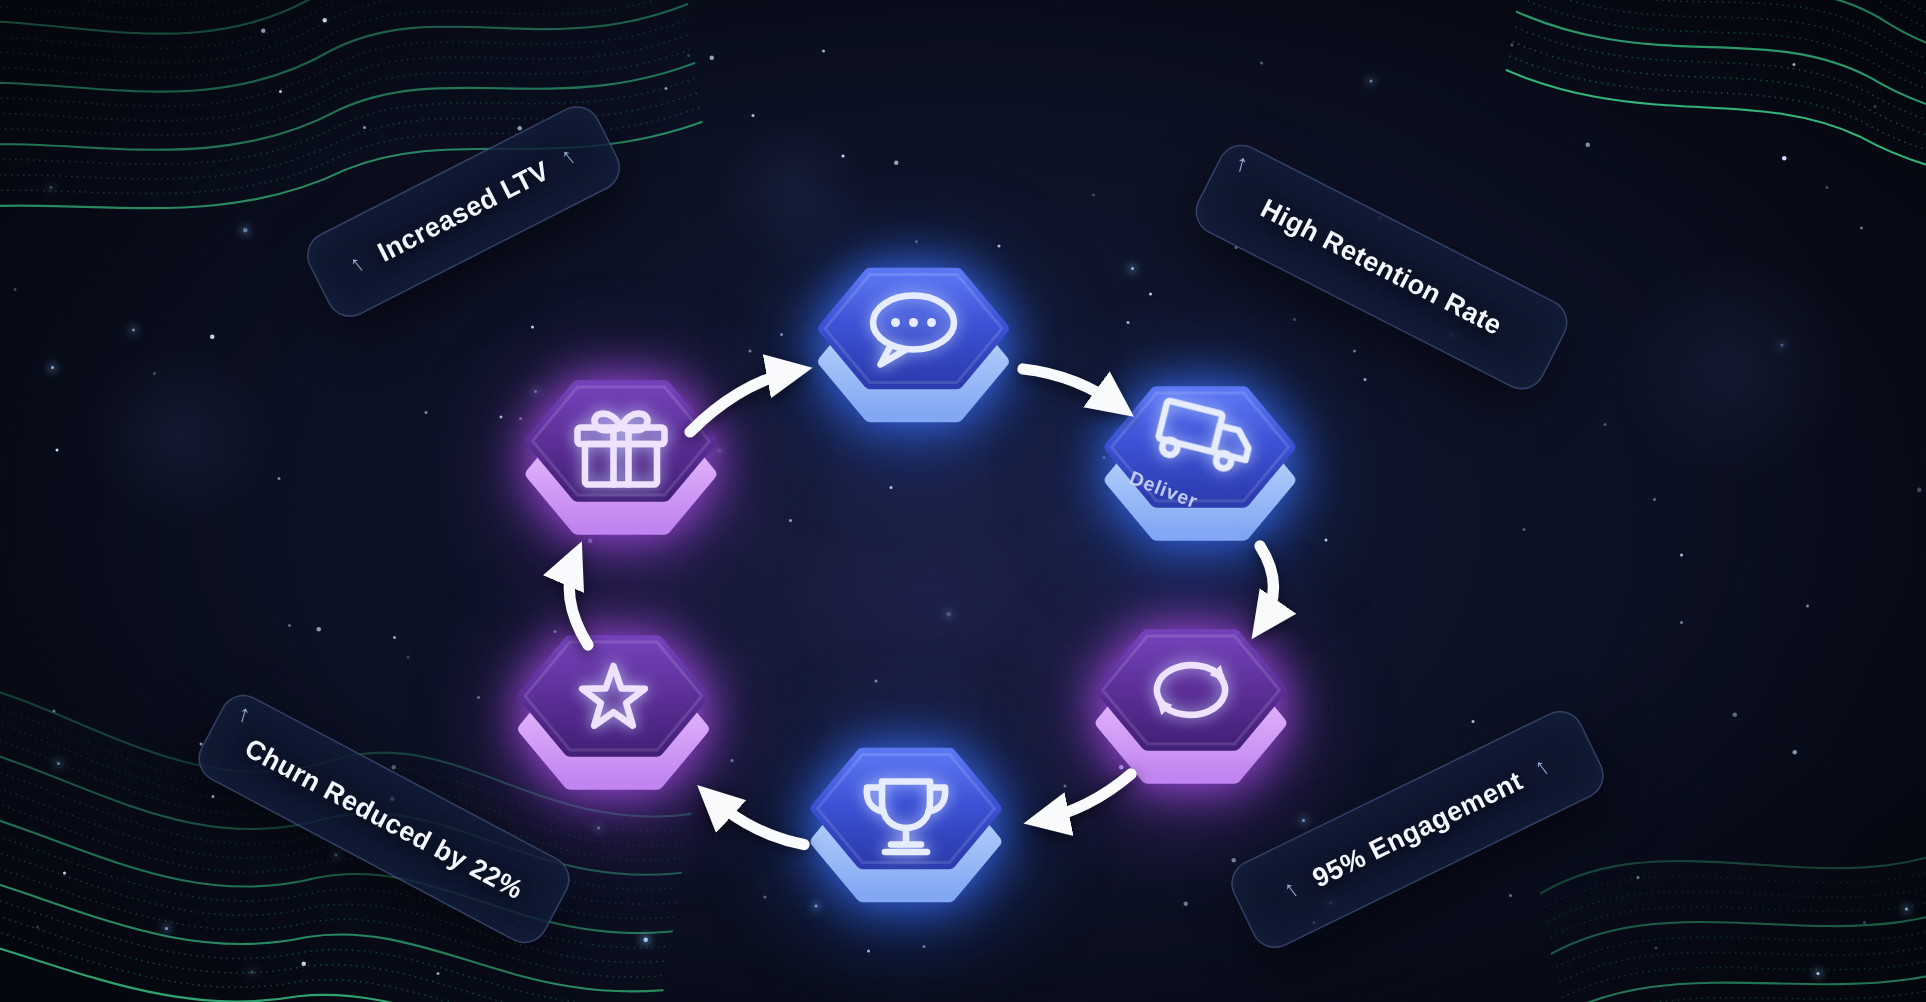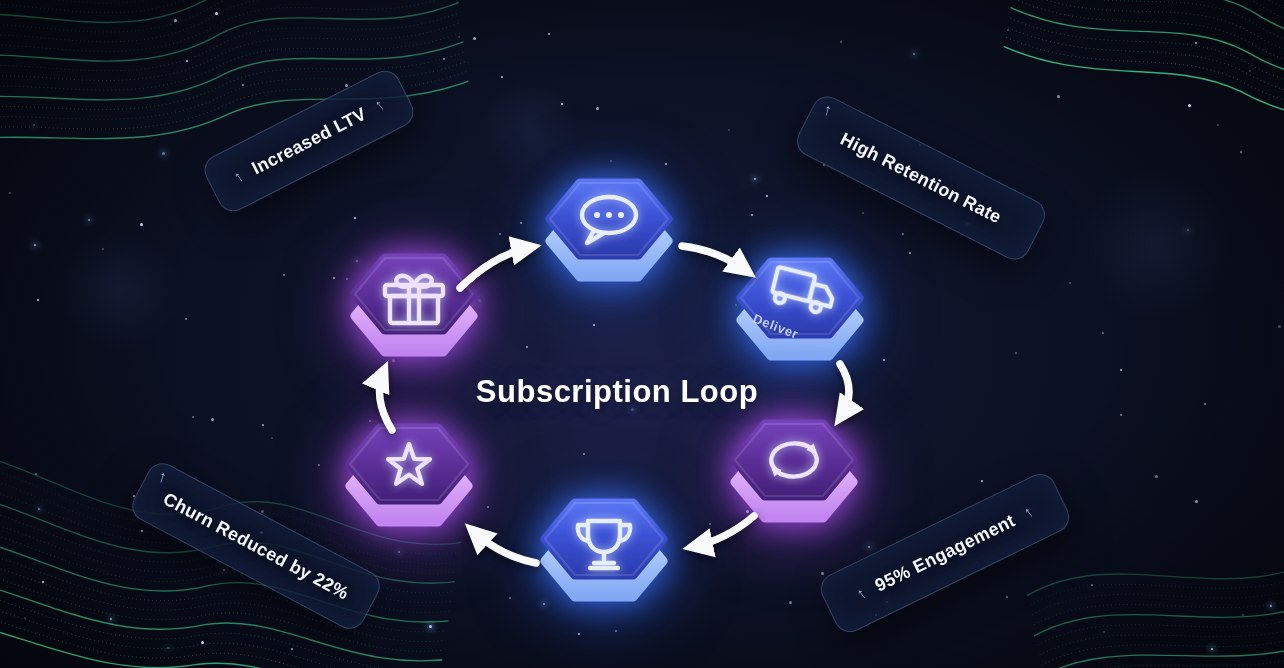--- a/index.html
+++ b/index.html
@@ -377,21 +377,20 @@
 
   <svg class="arrows" width="1284" height="668">
     <path d="M460,288 Q494,254 532,247" marker-end="url(#mArr)"></path>
     <path d="M682,246 Q718,250 748,272" marker-end="url(#mArr)"></path>
     <path d="M840,364 Q858,392 840,418" marker-end="url(#mArr)"></path>
     <path d="M754,516 Q726,540 692,547" marker-end="url(#mArr)"></path>
     <path d="M536,563 Q500,556 472,530" marker-end="url(#mArr)"></path>
     <path d="M392,430 Q372,398 384,370" marker-end="url(#mArr)"></path>
   </svg>
 
-  <div class="title">Subscription Loop</div>
 
   <div class="stat-card" style="left:201px;top:111px;width:214px;height:58px;transform:rotate(-27deg)">
     <span class="stat-arrow">↑</span>
     <span>Increased LTV</span>
     <span class="stat-arrow">↑</span>
   </div>
 
   <div class="stat-card" style="left:792px;top:146px;width:256px;height:62px;transform:rotate(27deg)">
     <span class="stat-arrow corner-arrow">↑</span>
     <span>High Retention Rate</span>

